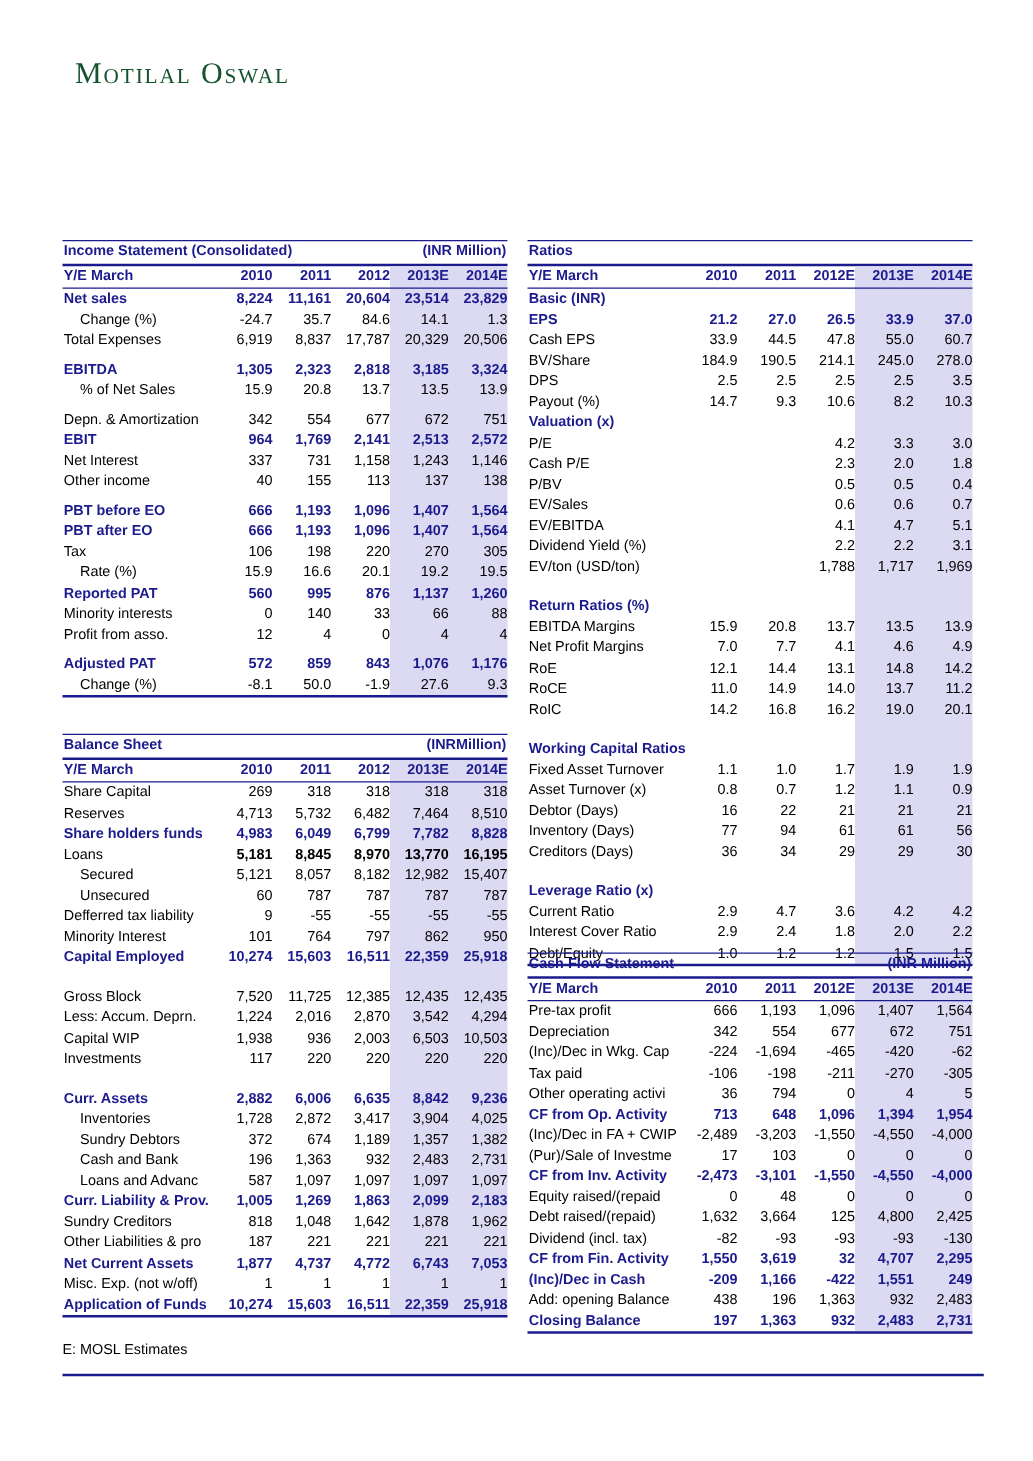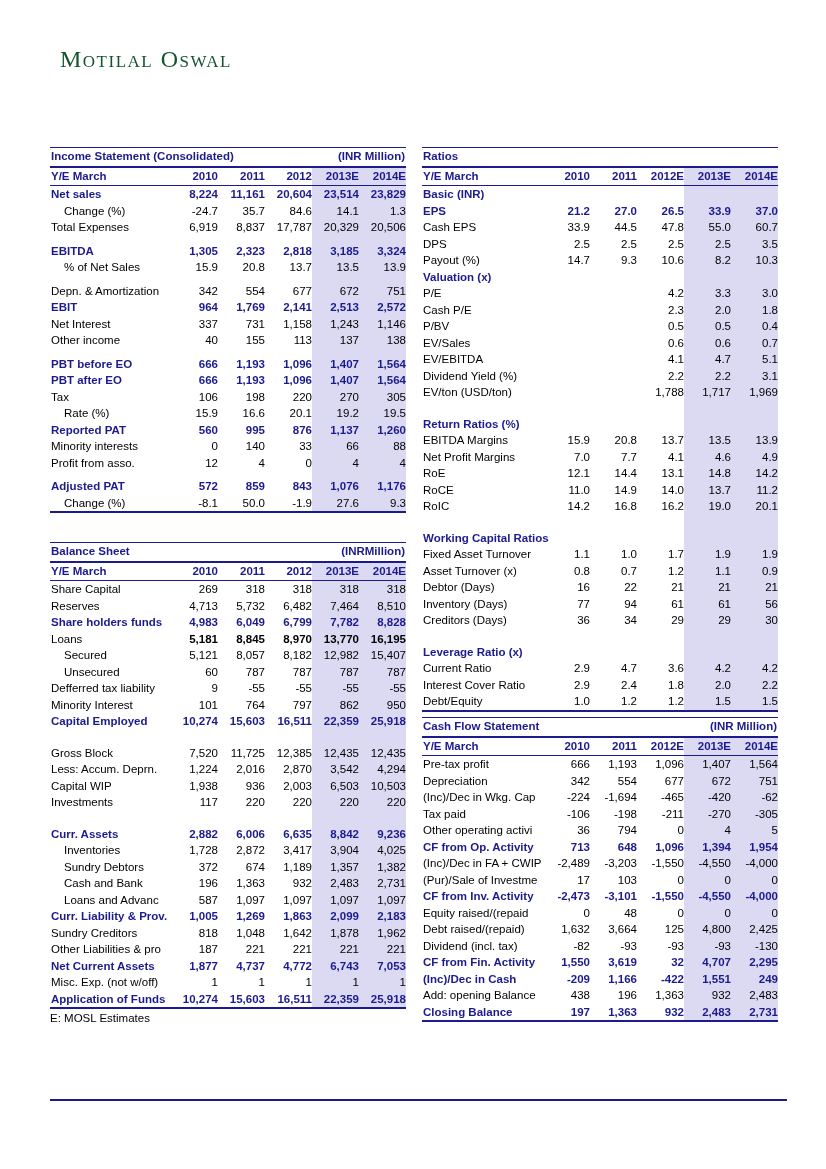--- a/index.html
+++ b/index.html
@@ -10,42 +10,42 @@
   html,body{margin:0;padding:0;background:#ffffff;}
   .page{
     position:relative;width:826px;height:1169px;background:#ffffff;
     font-family:"Liberation Sans",sans-serif;color:var(--ink);overflow:hidden;
   }
   .logo{
     position:absolute;left:47px;top:46px;
     font-family:"Liberation Serif",serif;font-variant:small-caps;
     font-size:24px;letter-spacing:1.5px;color:#14532d;font-weight:500;margin-left:13px;
   }
-  .fin-table{position:absolute;width:356px;font-size:11.5px;}
+  .fin-table{position:absolute;width:356px;font-size:11.5px;margin-top:45px;}
   .t-title{
     display:flex;justify-content:space-between;align-items:flex-end;
     border-top:1px solid var(--navy);border-bottom:2px solid var(--navy);
     color:var(--navy);font-weight:bold;padding:1px 1px 2px 1px;height:15px;line-height:15px;
   }
   .t-wrap{
     background:linear-gradient(to right, rgba(0,0,0,0) calc(100% - 94px), var(--band) calc(100% - 94px));
     border-bottom:2px solid var(--navy);
   }
   .t-head{
     display:flex;border-bottom:1px solid var(--navy);
     color:var(--navy);font-weight:bold;height:17px;line-height:17px;
   }
   .t-row{display:flex;height:16.5px;line-height:16.5px;}
   .t-row .lbl,.t-head .lbl{flex:1 1 auto;min-width:0;white-space:nowrap;overflow:hidden;padding-left:1px;}
   .num{flex:0 0 47px;text-align:right;white-space:nowrap;}
   .t-row.bold,.t-row.section{color:var(--navy);font-weight:bold;justify-content:space-between;}
   .t-row.vbold .num{font-weight:bold;}
   .t-row.indent .lbl{padding-left:14px;}
   .t-row.spacer{height:7px;}
-  .footnote{padding-top:3px;font-size:11.5px;color:#000;}
+  .footnote{padding-top:20px;font-size:11.5px;color:#000;}
   .bottom-rule{position:absolute;left:50px;top:1099px;width:737px;height:2px;background:var(--navy);}
   #tbl-income{left:50px;top:147px;}
   #tbl-ratios{left:422px;top:147px;}
   #tbl-balance{left:50px;top:542px;}
   #tbl-cashflow{left:422px;top:717px;}
 </style>
 </head>
 <body>
 
 <div class="page">
@@ -247,20 +247,28 @@
           </div>
           <div class="t-row normal">
             <div class="lbl">Cash EPS</div>
             <div class="num">33.9</div>
             <div class="num">44.5</div>
             <div class="num">47.8</div>
             <div class="num">55.0</div>
             <div class="num">60.7</div>
           </div>
           <div class="t-row normal">
+            <div class="lbl">BV/Share</div>
+            <div class="num">184.9</div>
+            <div class="num">190.5</div>
+            <div class="num">214.1</div>
+            <div class="num">245.0</div>
+            <div class="num">278.0</div>
+          </div>
+          <div class="t-row normal">
             <div class="lbl">DPS</div>
             <div class="num">2.5</div>
             <div class="num">2.5</div>
             <div class="num">2.5</div>
             <div class="num">2.5</div>
             <div class="num">3.5</div>
           </div>
           <div class="t-row normal">
             <div class="lbl">Payout (%)</div>
             <div class="num">14.7</div>

